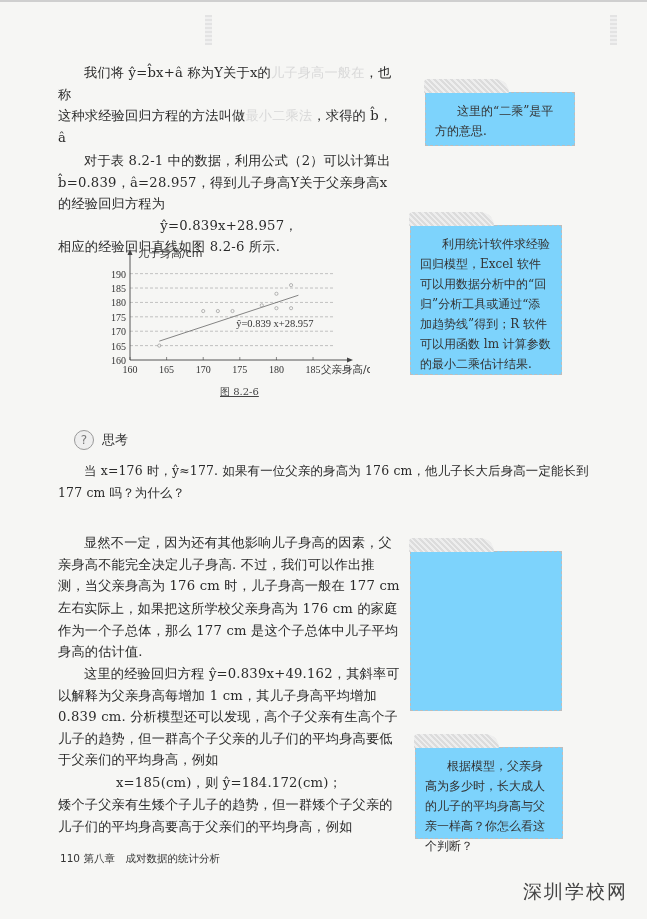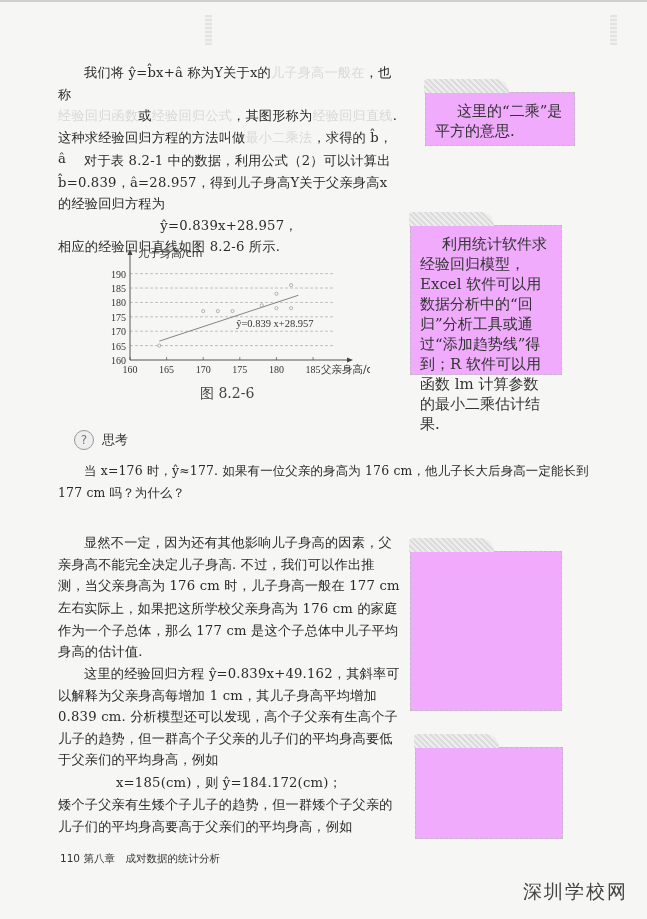--- a/index.html
+++ b/index.html
@@ -8,53 +8,52 @@
     background:#f6f6f4;
     font-family:"DejaVu Serif", serif; color:#2a2a2a;
   }
   .page-edge { position:absolute; left:0; top:0; width:647px; height:2px; background:#cfcfcf; }
   .p { position:absolute; font-size:13.2px; line-height:21.5px; letter-spacing:0.2px; }
   .main { left:58px; width:342px; }
   .ind { text-indent:26px; }
   .center { text-align:center; }
   .faded { color:#d8d8d8; }
   .note {
-    position:absolute; border:1px dashed #bdbdbd; background:#f0abfc;
-    font-size:15px; line-height:20px; padding:8px 9px; box-sizing:border-box;
+    position:absolute; border:1px dashed #bdbdbd; background:#7dd3fc;
+    font-size:12px; line-height:20px; padding:8px 9px; box-sizing:border-box;
     color:#333;
   }
   .note .tab {
     position:absolute; top:-14px; left:-2px; width:85px; height:14px;
     background:repeating-linear-gradient(45deg,#dcdcdc 0 2px,#eeeeee 2px 4px);
     border-radius:5px 18px 0 0;
   }
   .note-body { text-indent:22px; }
   .think-head { position:absolute; left:74px; top:430px; display:flex; align-items:center; gap:8px; }
   .think-icon {
     width:18px; height:18px; border-radius:50%; border:1px solid #999;
     font-family:"DejaVu Sans", sans-serif; font-size:12px; color:#777;
     display:flex; align-items:center; justify-content:center; background:#eee;
   }
   .think-title { font-family:"DejaVu Sans", sans-serif; font-size:13px; color:#333; }
   .footer { position:absolute; left:60px; top:852px; font-family:"DejaVu Sans", sans-serif; font-size:10.5px; color:#333; }
   .watermark { position:absolute; left:523px; top:879px; font-family:"DejaVu Serif", serif; font-size:19px; color:#444; letter-spacing:2px; }
   .chart { position:absolute; left:110px; top:245px; width:260px; height:135px; }
-  .caption { position:absolute; left:200px; top:385px; font-size:14px; color:#444; }
+  .caption { position:absolute; left:220px; top:385px; font-size:10px; color:#444;text-decoration:underline; }
   .scan-mark { position:absolute; background:repeating-linear-gradient(0deg,#e3e3e3 0 2px,#f0f0f0 2px 4px); }
 </style>
 </head>
 <body>
 
 <div class="page-edge"></div>
 <div class="scan-mark" style="left:205px;top:15px;width:7px;height:30px;"></div>
 <div class="scan-mark" style="left:610px;top:15px;width:7px;height:30px;"></div>
 
 <div class="p main" style="top:62px;">
   <div class="ind"><span>我们将 ŷ=b̂x+â 称为Y关于x的</span><span class="faded">儿子身高一般在</span><span>，也称</span></div>
-  <div><span class="faded">经验回归函数</span><span>或</span><span class="faded">经验回归公式</span><span>，其图形称为</span><span class="faded">经验回归直线</span><span>.</span></div>
   <div><span>这种求经验回归方程的方法叫做</span><span class="faded">最小二乘法</span><span>，求得的 b̂，â</span></div>
 </div>
 
 <div class="p main ind" style="top:150px;">对于表 8.2-1 中的数据，利用公式（2）可以计算出 b̂=0.839，â=28.957，得到儿子身高Y关于父亲身高x的经验回归方程为</div>
 <div class="p main center" style="top:215px;">ŷ=0.839x+28.957，</div>
 <div class="p main" style="top:236px;">相应的经验回归直线如图 8.2-6 所示.</div>
 
 <svg class="chart" viewBox="0 0 260 135" id="chart-svg">
     <text x="16" y="119" font-size="10" text-anchor="end" fill="#333" font-family="Liberation Serif, serif">160</text>
     <line x1="20" x2="225" y1="100.60606060606061" y2="100.60606060606061" stroke="#aaa" stroke-dasharray="3,2" stroke-width="0.7"></line>
@@ -107,20 +106,21 @@
 </div>
 <div class="note" style="left:410px;top:225px;width:152px;height:150px;">
   <div class="tab"></div>
   <div class="note-body">利用统计软件求经验回归模型，Excel 软件可以用数据分析中的“回归”分析工具或通过“添加趋势线”得到；R 软件可以用函数 lm 计算参数的最小二乘估计结果.</div>
 </div>
 <div class="note" style="left:410px;top:551px;width:152px;height:160px;">
   <div class="tab"></div>
 </div>
 <div class="note" style="left:415px;top:747px;width:148px;height:92px;">
   <div class="tab"></div>
+  <div class="note-body">根据模型，父亲身高为多少时，长大成人的儿子的平均身高与父亲一样高？你怎么看这个判断？</div>
 </div>
 
 <div class="think-head">
   <span class="think-icon">?</span>
   <span class="think-title">思考</span>
 </div>
 <div class="p ind" style="left:58px;top:460px;width:540px;font-size:12.4px;">当 x=176 时，ŷ≈177. 如果有一位父亲的身高为 176 cm，他儿子长大后身高一定能长到 177 cm 吗？为什么？</div>
 
 <div class="p main ind" style="top:532px;">显然不一定，因为还有其他影响儿子身高的因素，父亲身高不能完全决定儿子身高. 不过，我们可以作出推测，当父亲身高为 176 cm 时，儿子身高一般在 177 cm 左右.</div>
 <div class="p main ind" style="top:598px;">实际上，如果把这所学校父亲身高为 176 cm 的家庭作为一个子总体，那么 177 cm 是这个子总体中儿子平均身高的估计值.</div>

